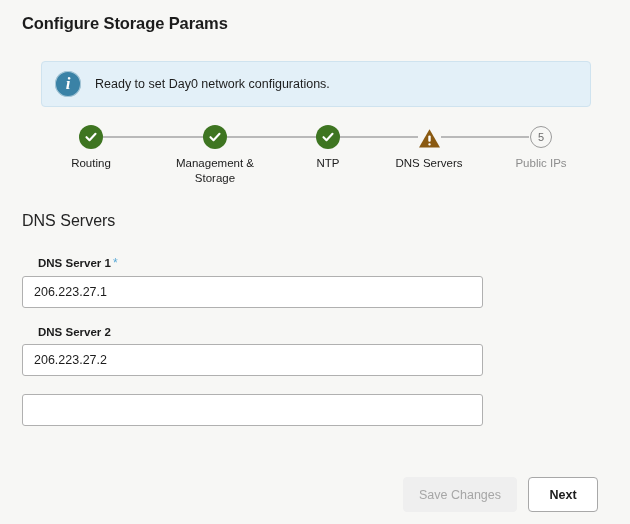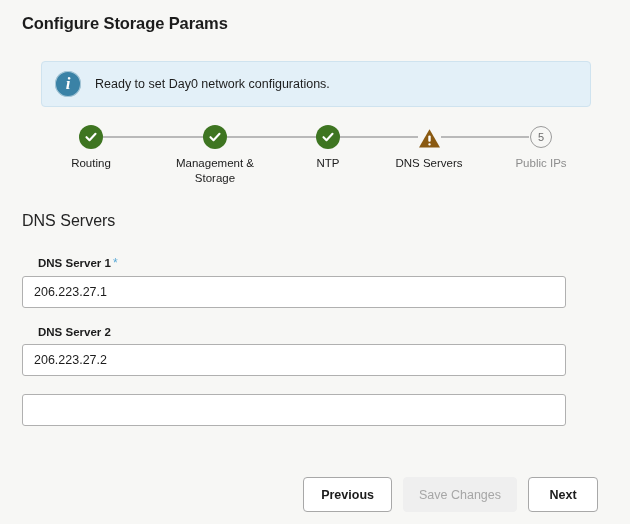--- a/index.html
+++ b/index.html
@@ -168,21 +168,21 @@
     padding-left: 16px;
   }
   .req-star {
     color: #5aa9d6;
     font-size: 12px;
     font-weight: normal;
     margin-left: 2px;
   }
   .text-input {
     display: block;
-    width: 544px;
+    width: 461px;
     height: 32px;
     background: #ffffff;
     border: 1px solid #b0b0b0;
     border-radius: 3px;
     padding: 0 11px;
     font-family: "Liberation Sans", sans-serif;
     font-size: 12.5px;
     color: #1d1d1d;
     outline: none;
   }
@@ -305,16 +305,15 @@
     <input class="text-input" type="text" value="206.223.27.2" style="">
   </div>
 
   <div class="field">
     <input class="text-input" type="text" value="" style="">
   </div>
 
 </div>
 
 <div class="footer">
-  <button class="btn btn-outline">Previous</button>
   <button class="btn btn-disabled" disabled="">Save Changes</button>
   <button class="btn btn-outline">Next</button>
 </div>
 
 </body></html>

